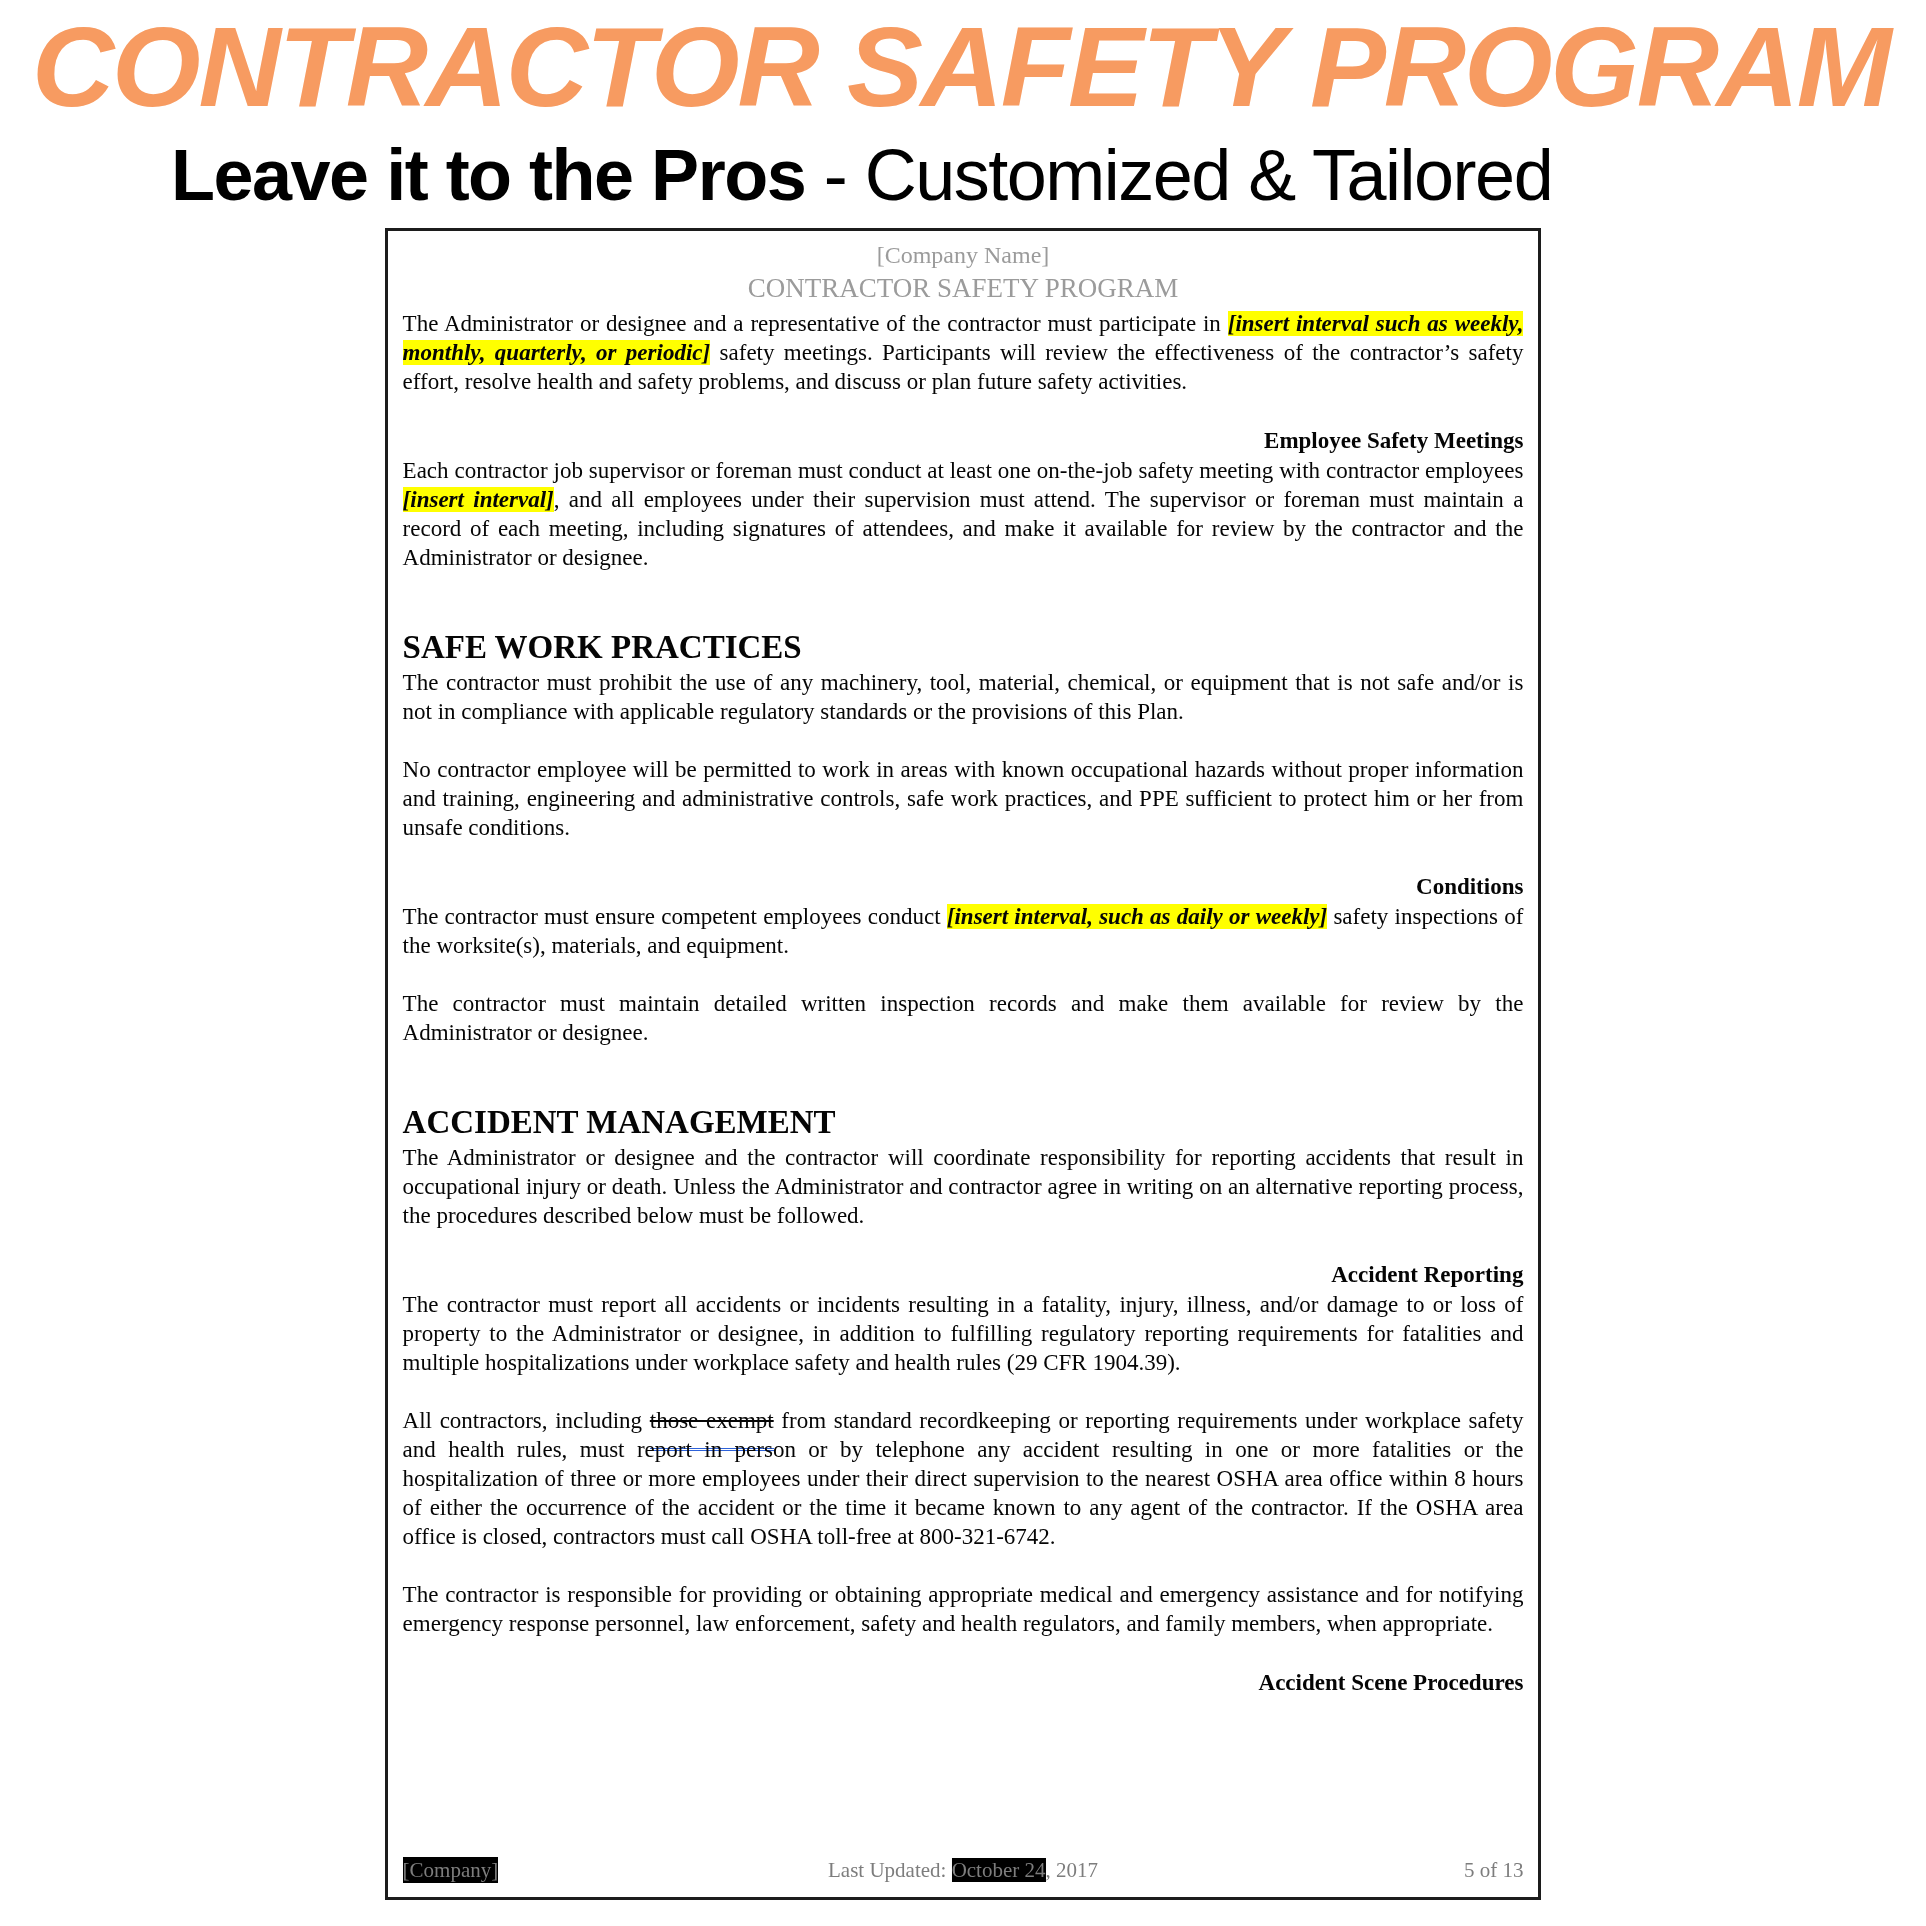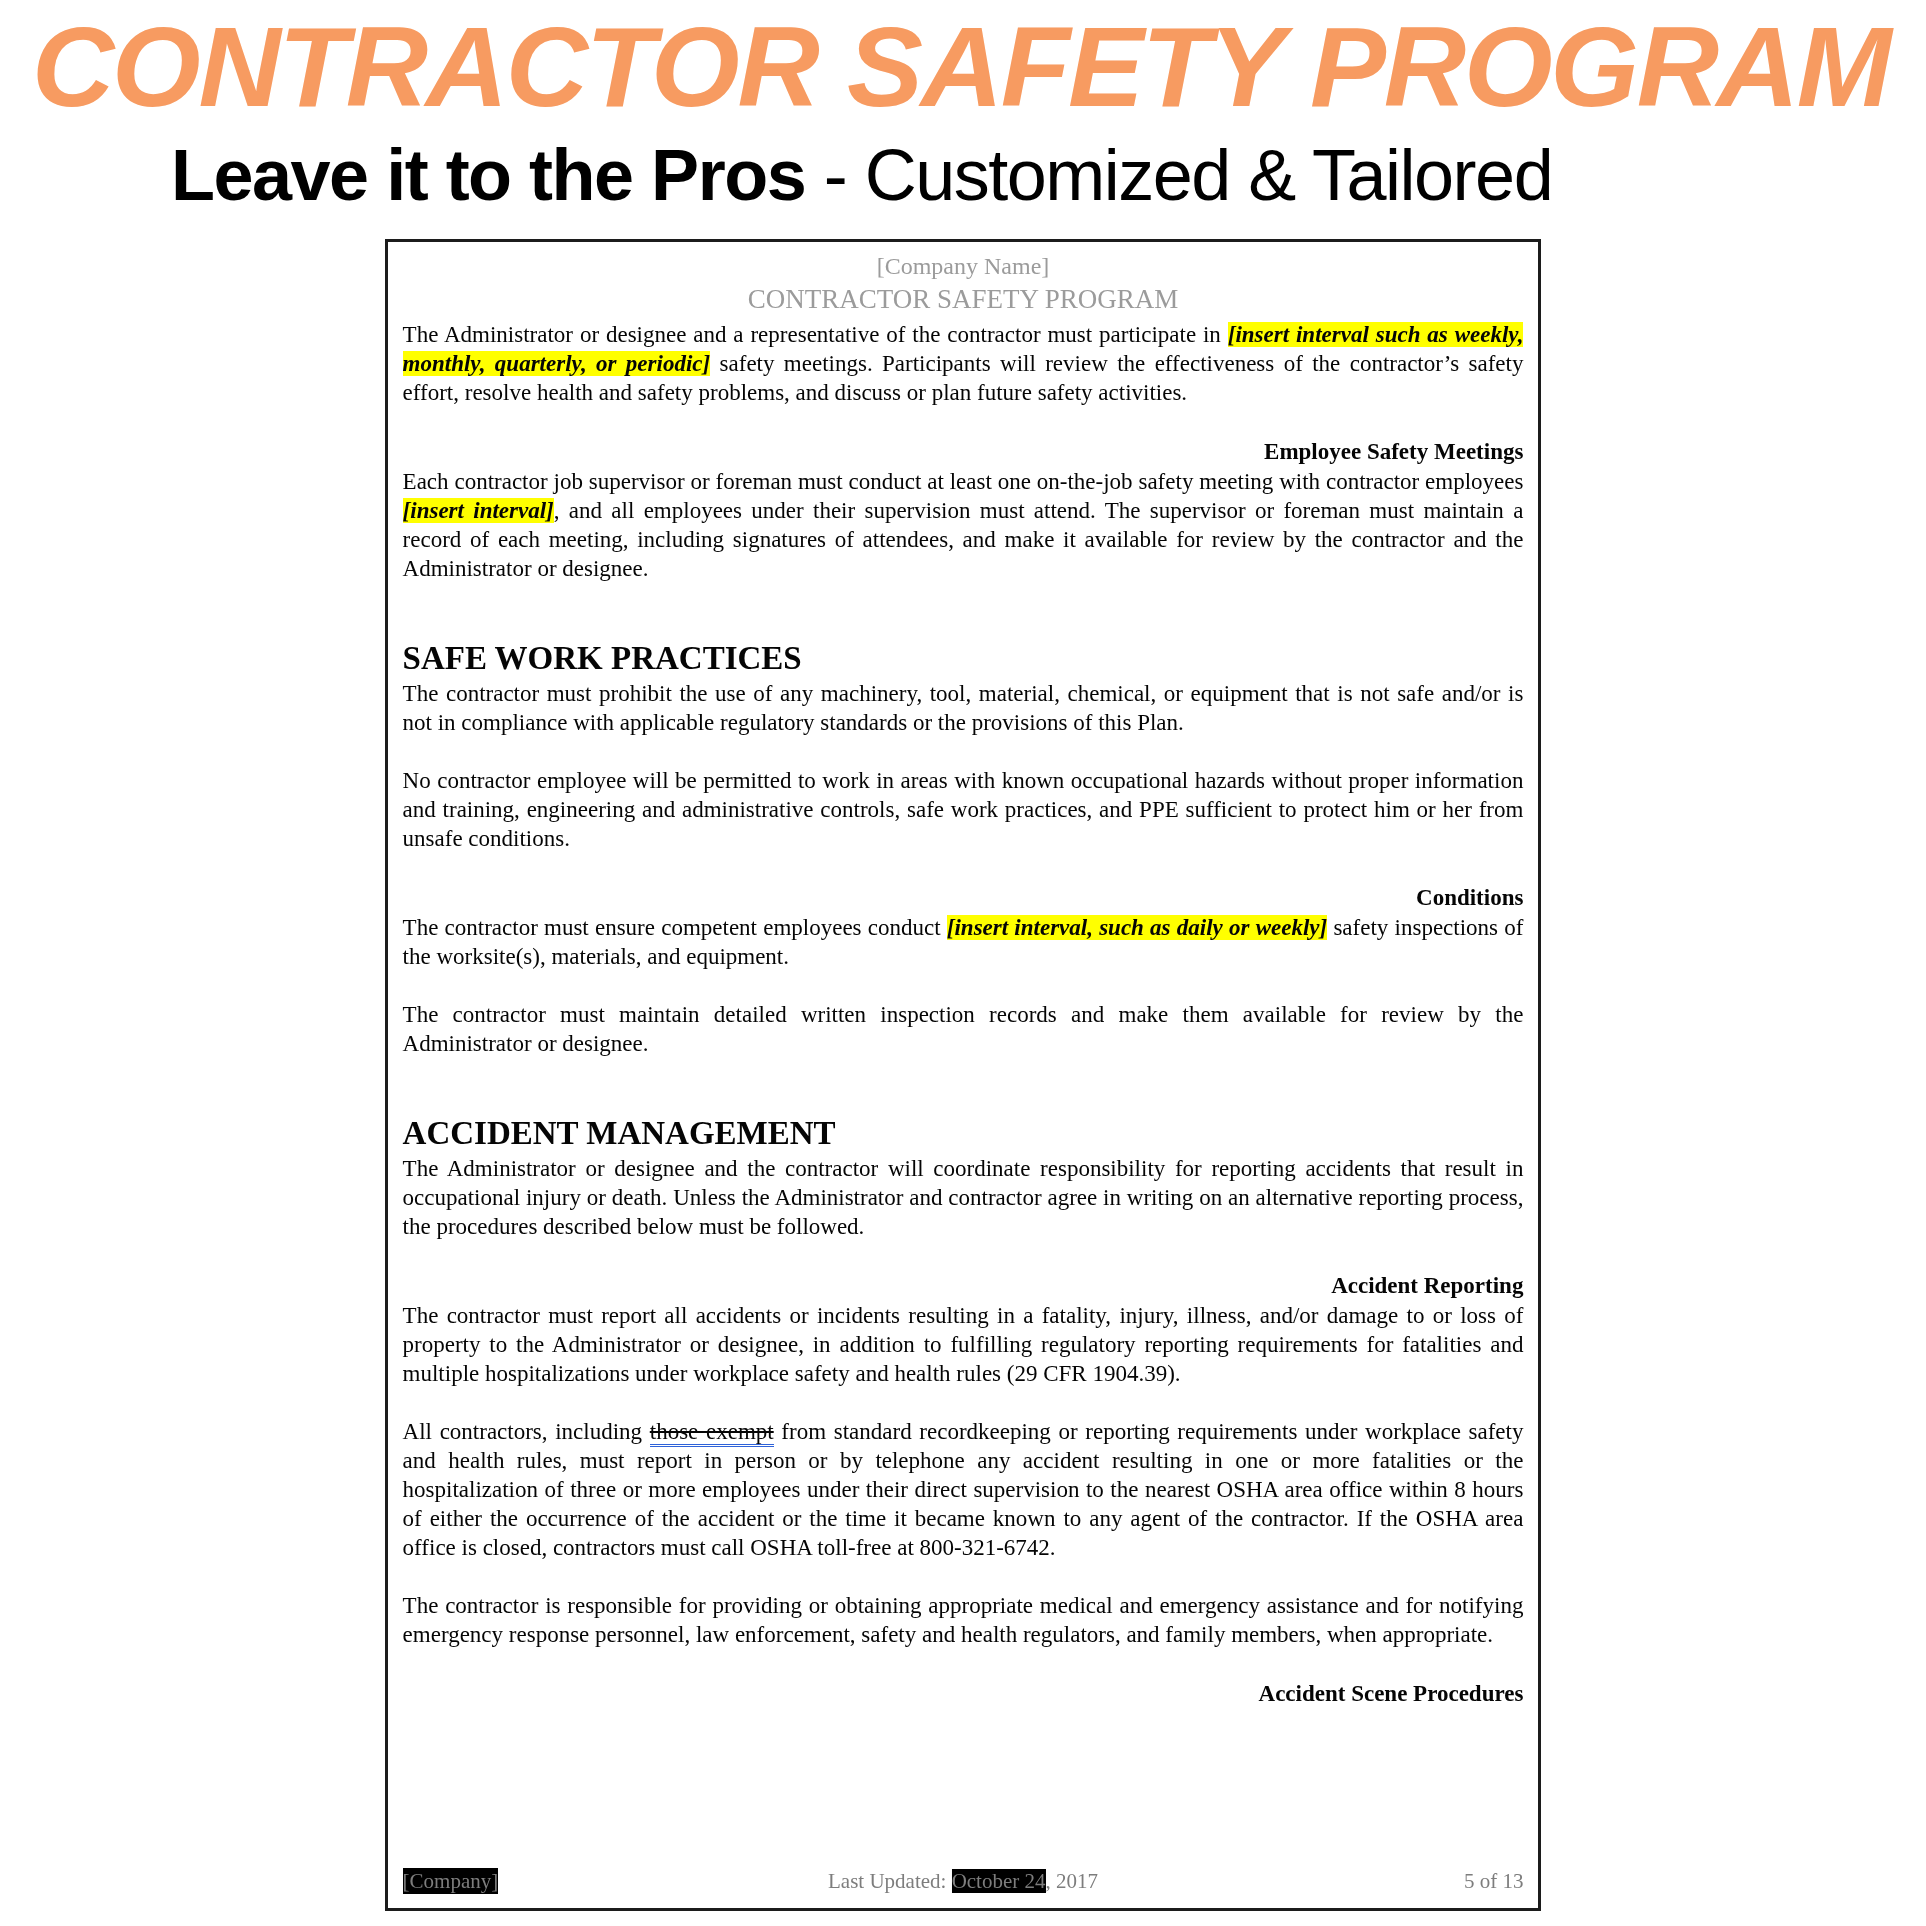--- a/index.html
+++ b/index.html
@@ -27,21 +27,21 @@
     font-size: 72px; line-height: 92px;
     color: #000000;
     white-space: nowrap;
     letter-spacing: -1.5px;
   }
   .sub-bold { font-weight: bold; }
   .sub-rest { font-weight: normal; }
 
   
   .doc-page {
-    position: absolute; left: 385px; top: 239px;
+    position: absolute; left: 385px; top: 228px;
     width: 1156px; height: 1672px;
     box-sizing: border-box;
     border: 3.9px solid #1c1c1c;
     background: #ffffff;
     padding: 9.2px 14.6px 0 14.6px;
   }
   .doc-header { text-align: center; color: #9b9b9b; }
   .doc-company { font-size: 24px; line-height: 31px; }
   .doc-title   { font-size: 27px; line-height: 35px; }
 
@@ -65,21 +65,21 @@
   .h2 + .h3 { margin-top: 26px; }
 
   .hl-insert {
     background: #FFFF00;
     font-weight: bold; font-style: italic;
   }
   .strike-link {
     color: #050505;
     text-decoration: line-through;
     border-bottom: 3.1px double #2E62D9;
-    padding-bottom: 0;
+    padding-bottom: 15px;
   }
 
   
   .doc-footer {
     position: absolute; left: 0; bottom: 40px;
     width: 100%; box-sizing: border-box;
     padding: 0 14.6px;
     font-size: 21px; line-height: 26px;
     color: #7d7d7d;
   }

